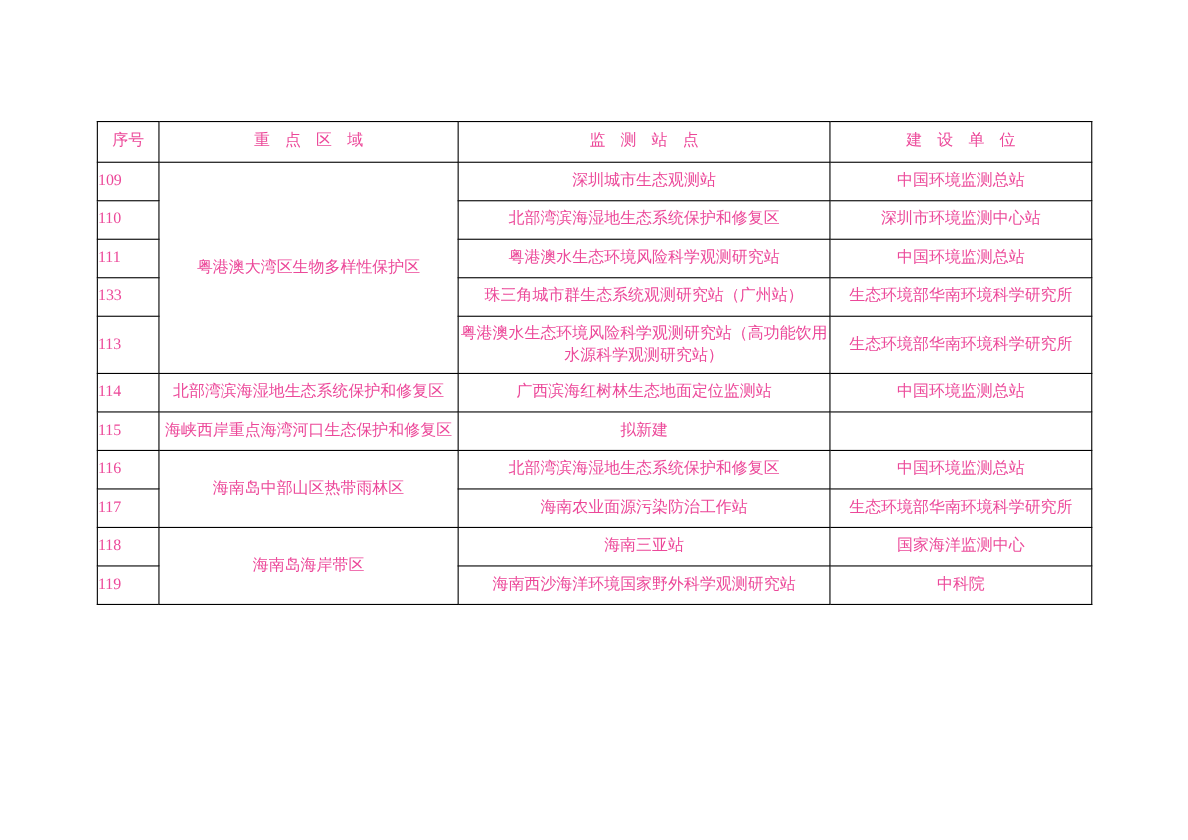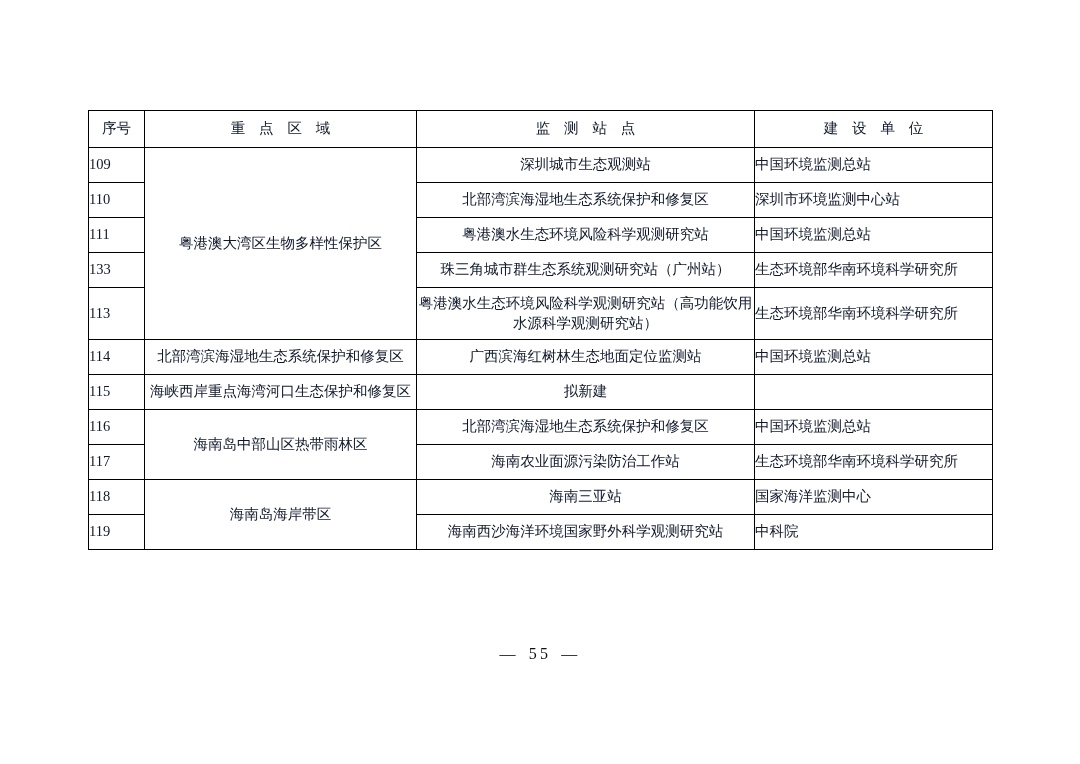--- a/index.html
+++ b/index.html
@@ -34,21 +34,21 @@
     table-layout: fixed;
   }
   table.data-table td,
   table.data-table th {
     border: 1px solid #000000;
     padding: 0;
     vertical-align: middle;
     font-weight: normal;
     font-size: 14.5px;
     line-height: 1.35;
-    color: #0f172a;
+    color: #ec4899;
   }
   
   col.c-no    { width: 56px; }
   col.c-area  { width: 272px; }
   col.c-site  { width: 338px; }
   col.c-unit  { width: 238px; }
 
   thead td {
     height: 36px;
     text-align: center;
@@ -66,21 +66,21 @@
   }
   td.area {
     text-align: center;
     padding-left: 10px;
   }
   td.site {
     text-align: center;
     padding-left: 10px;
   }
   td.unit {
-    text-align: left;
+    text-align: center;
   }
   tbody tr {
     height: 35px;
   }
   tbody tr.tall {
     height: 52px;
   }
   .page-number {
     position: absolute;
     left: 0;
@@ -186,17 +186,14 @@
 
         <tr>
           <td class="num">119</td>
           <td class="site">海南西沙海洋环境国家野外科学观测研究站</td>
           <td class="unit">中科院</td>
         </tr>
       </tbody>
     </table>
   </div>
 
-  <div class="page-number">
-    <span class="pn-dash">—</span><span>55</span><span class="pn-dash">—</span>
-  </div>
 
 </div>
 
 </body></html>

